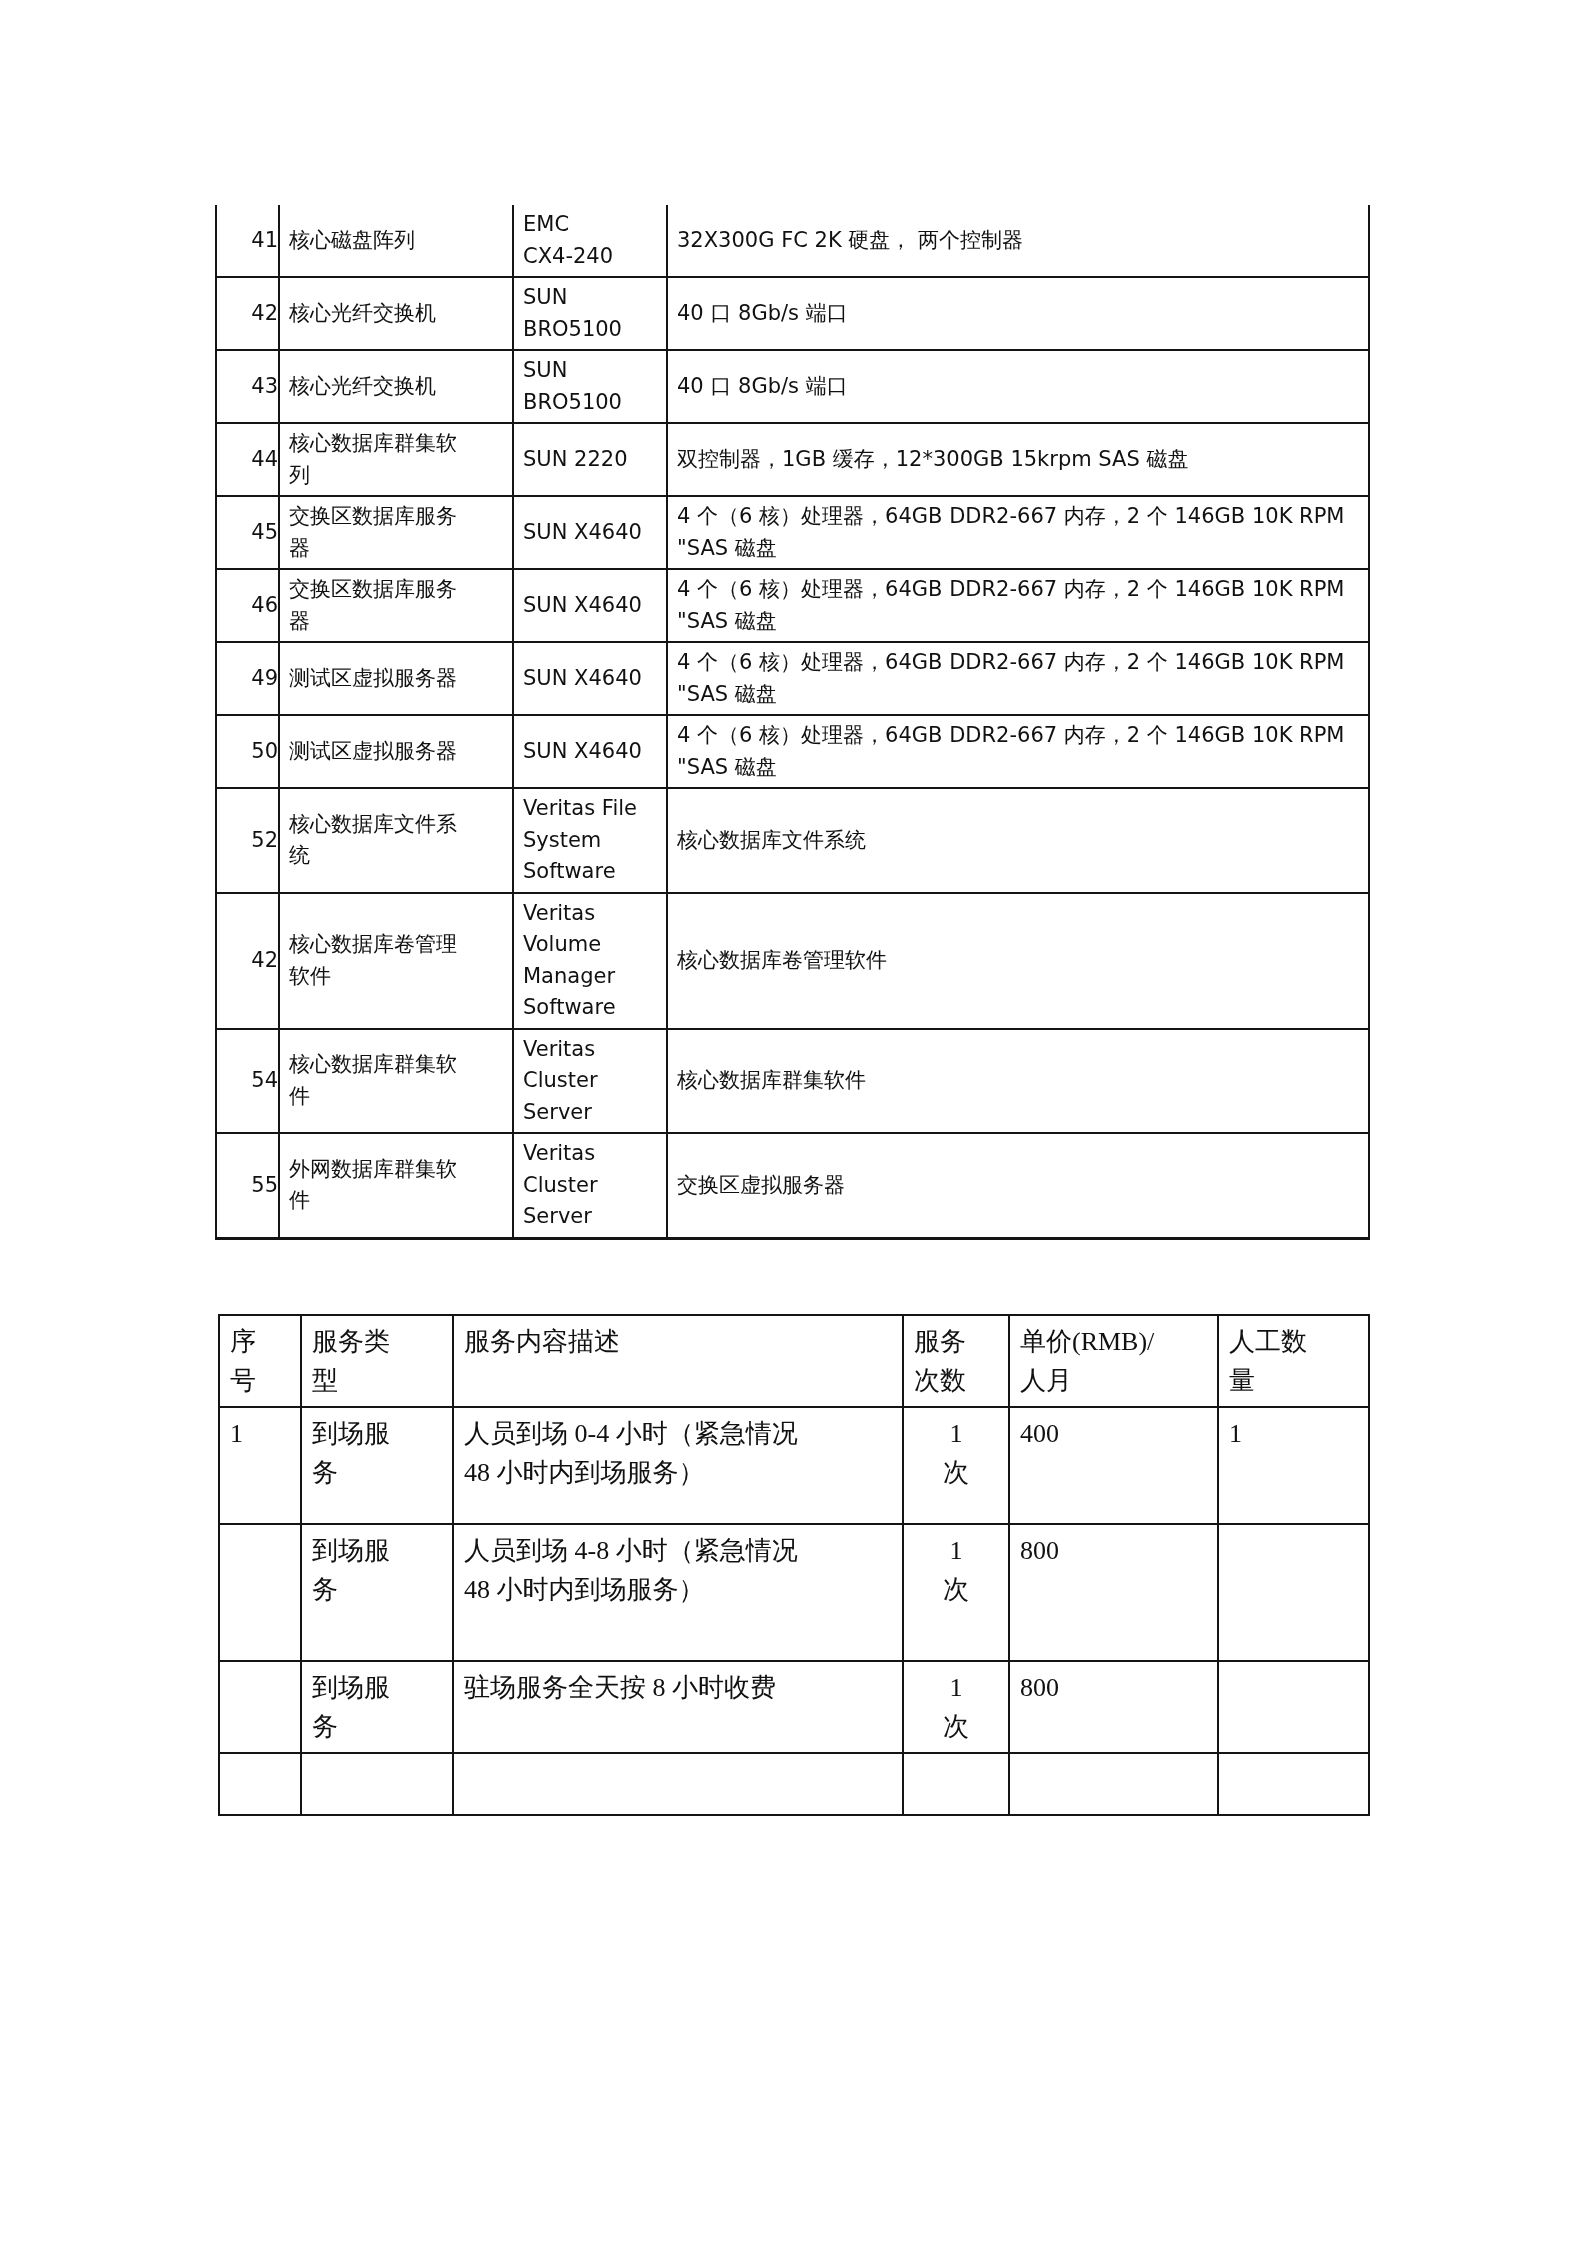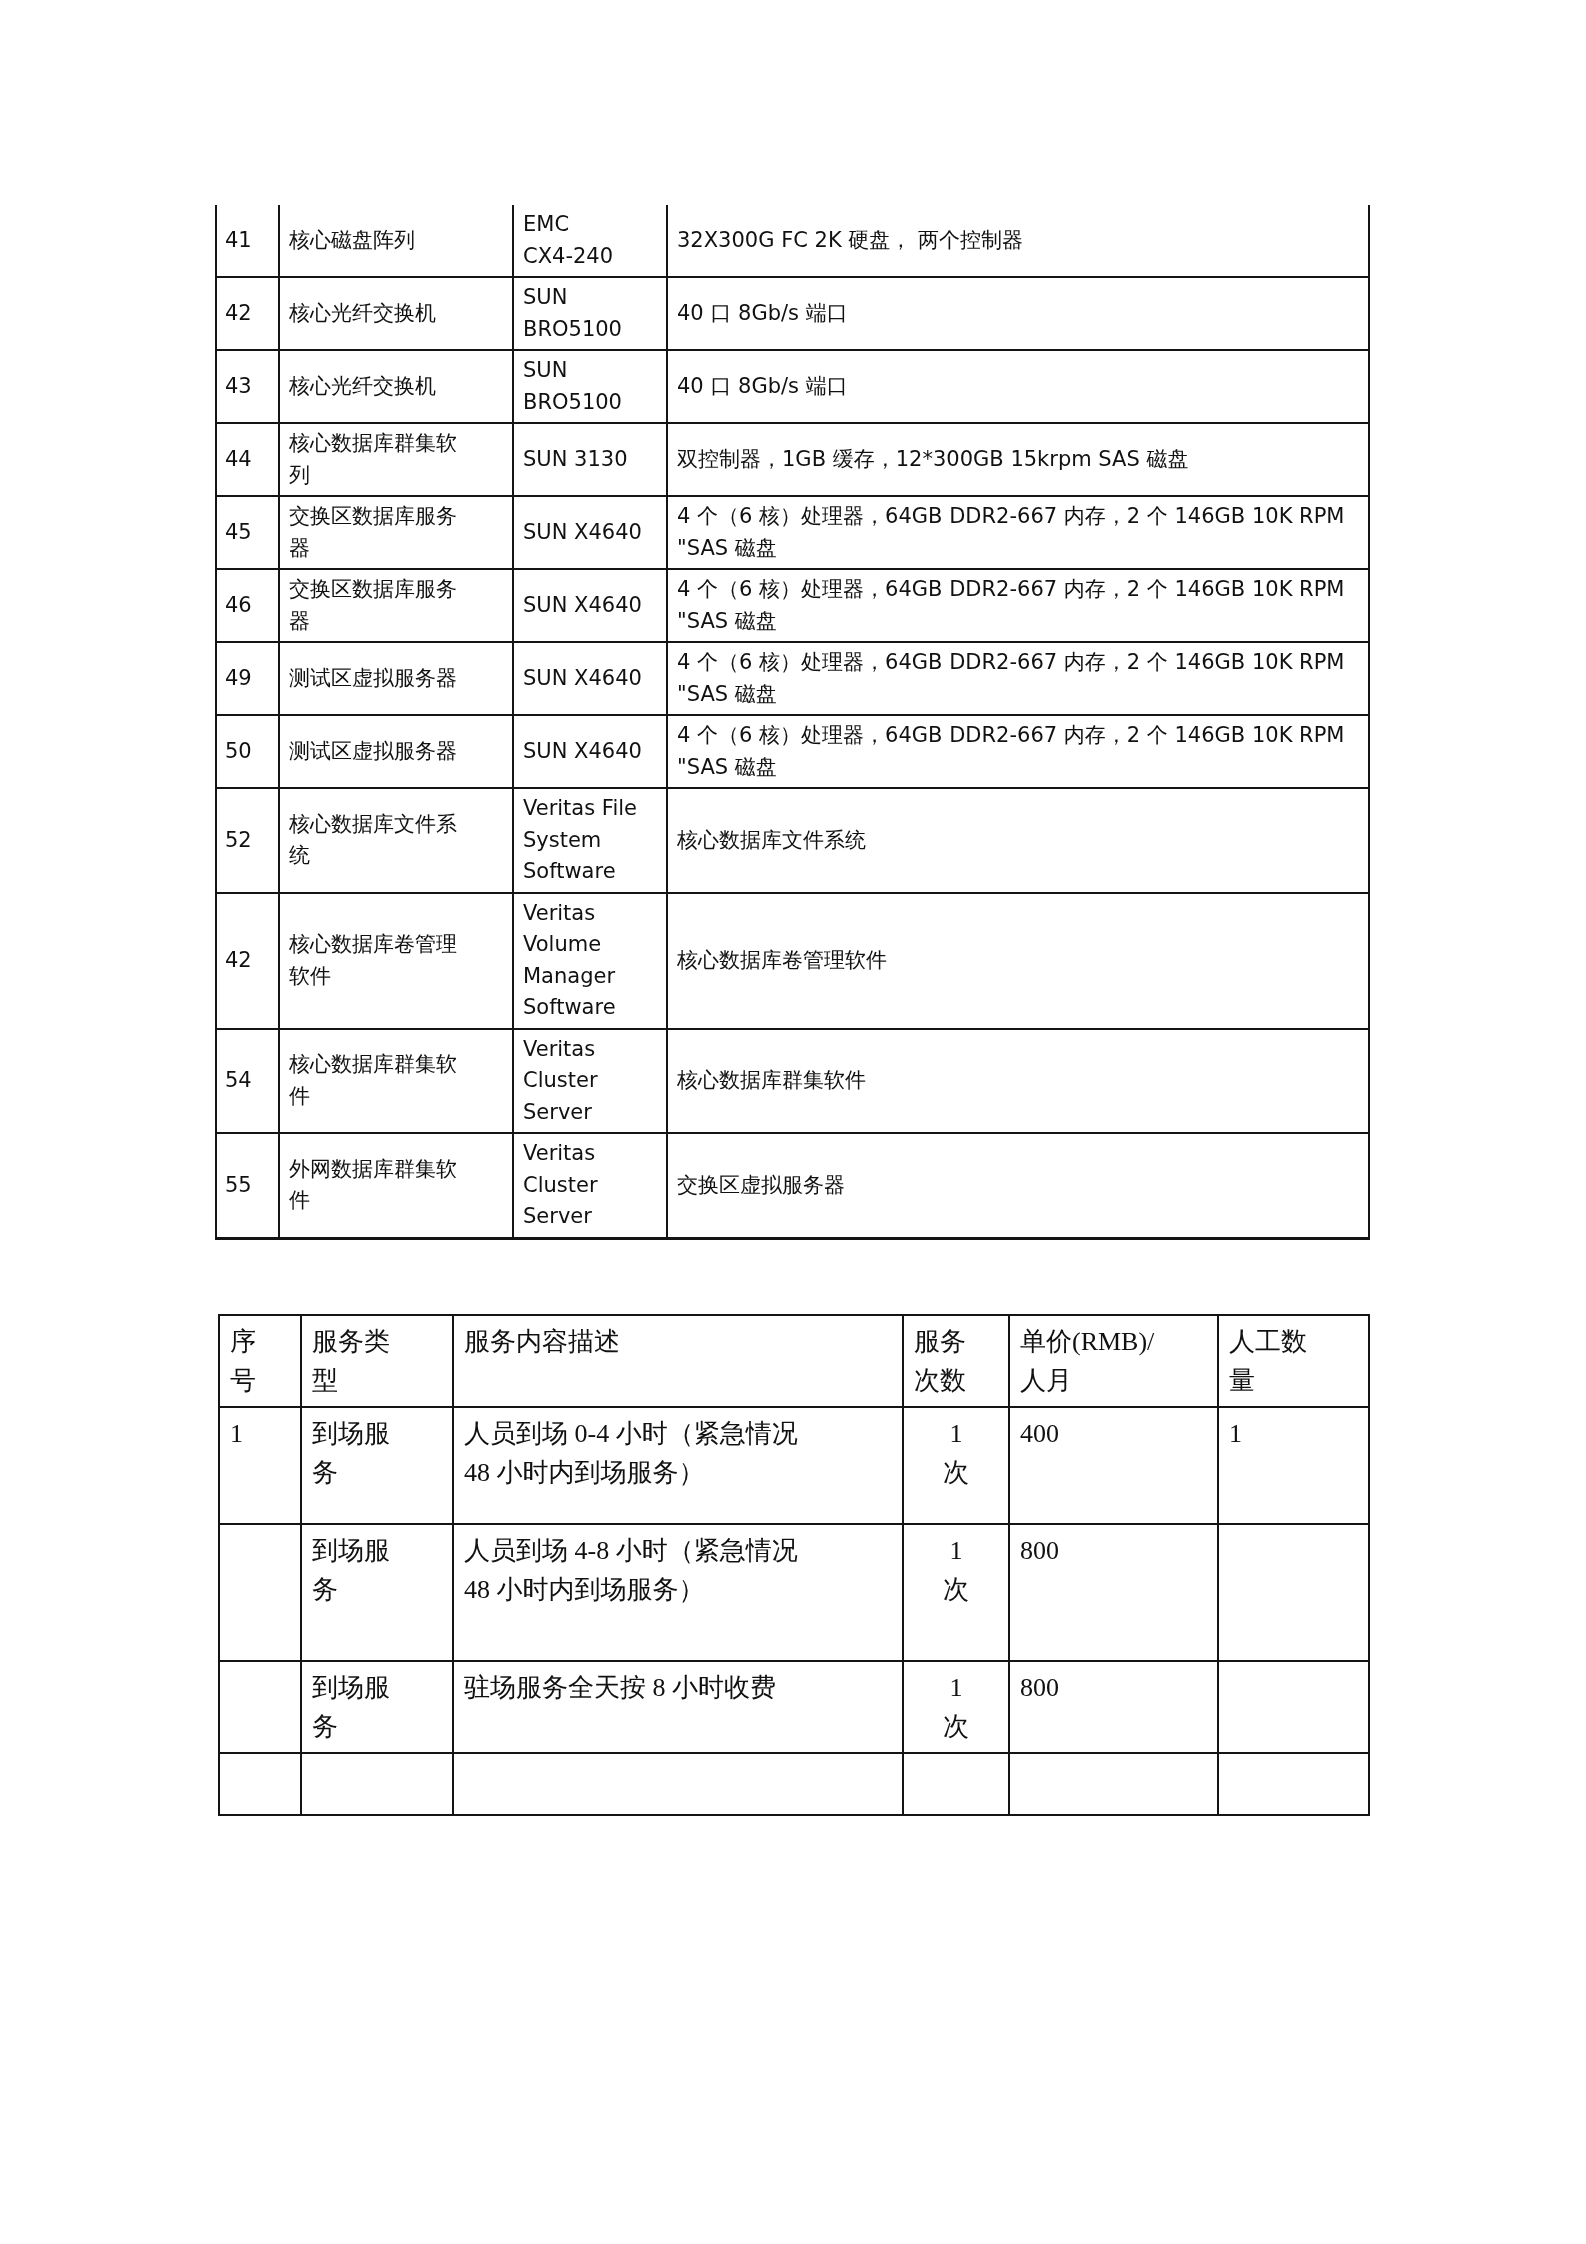--- a/index.html
+++ b/index.html
@@ -41,21 +41,21 @@
     border: 2px solid #141414;
     vertical-align: middle;
     padding: 4px 9px;
   }
   .equipment-table tr:first-child td { border-top: none; }
   .equipment-table tr:last-child td { border-bottom: 3px solid #141414; }
   .eq-col-no   { width: 63px;  }
   .eq-col-name { width: 234px; }
   .eq-col-model{ width: 154px; }
   .eq-col-desc { width: 702px; }
-  .equipment-table td.cell-no { text-align: left; padding: 4px 8px; }
+  .equipment-table td.cell-no { text-align: right; padding: 4px 0; }
 
   
   .service-table {
     margin: 74px 0 0 218px;
     width: 1150px;
     font-family: "Liberation Serif", "DejaVu Serif", serif;
     font-size: 26px;
     line-height: 1.5;
   }
   .service-table td, .service-table th {
@@ -108,21 +108,21 @@
         <td class="cell-no">43</td>
         <td>核心光纤交换机</td>
         <td>SUN
 BRO5100</td>
         <td>40 口 8Gb/s 端口</td>
       </tr>
       <tr>
         <td class="cell-no">44</td>
         <td>核心数据库群集软
 列</td>
-        <td>SUN 3130</td>
+        <td>SUN 2220</td>
         <td>双控制器，1GB 缓存，12*300GB 15krpm SAS 磁盘</td>
       </tr>
       <tr>
         <td class="cell-no">45</td>
         <td>交换区数据库服务
 器</td>
         <td>SUN X4640</td>
         <td>4 个（6 核）处理器，64GB DDR2-667 内存，2 个 146GB 10K RPM "SAS 磁盘</td>
       </tr>
       <tr>

